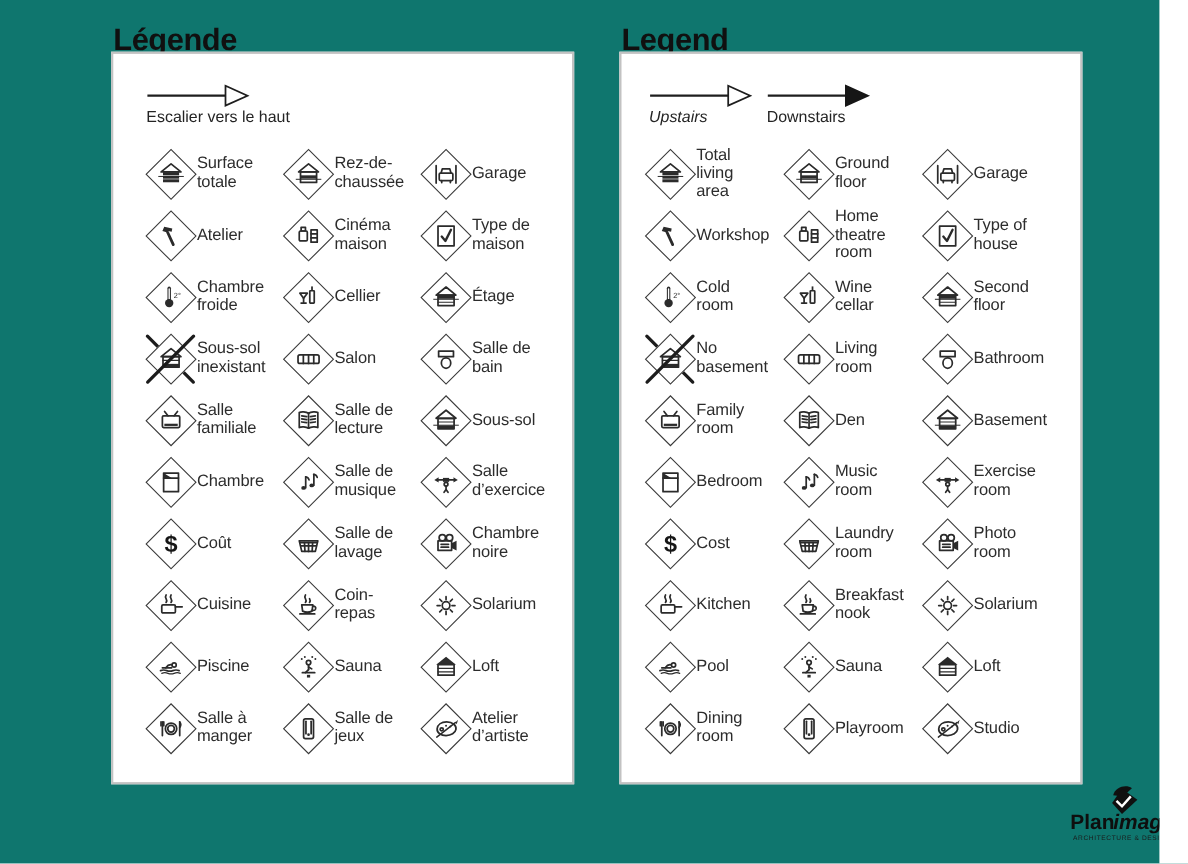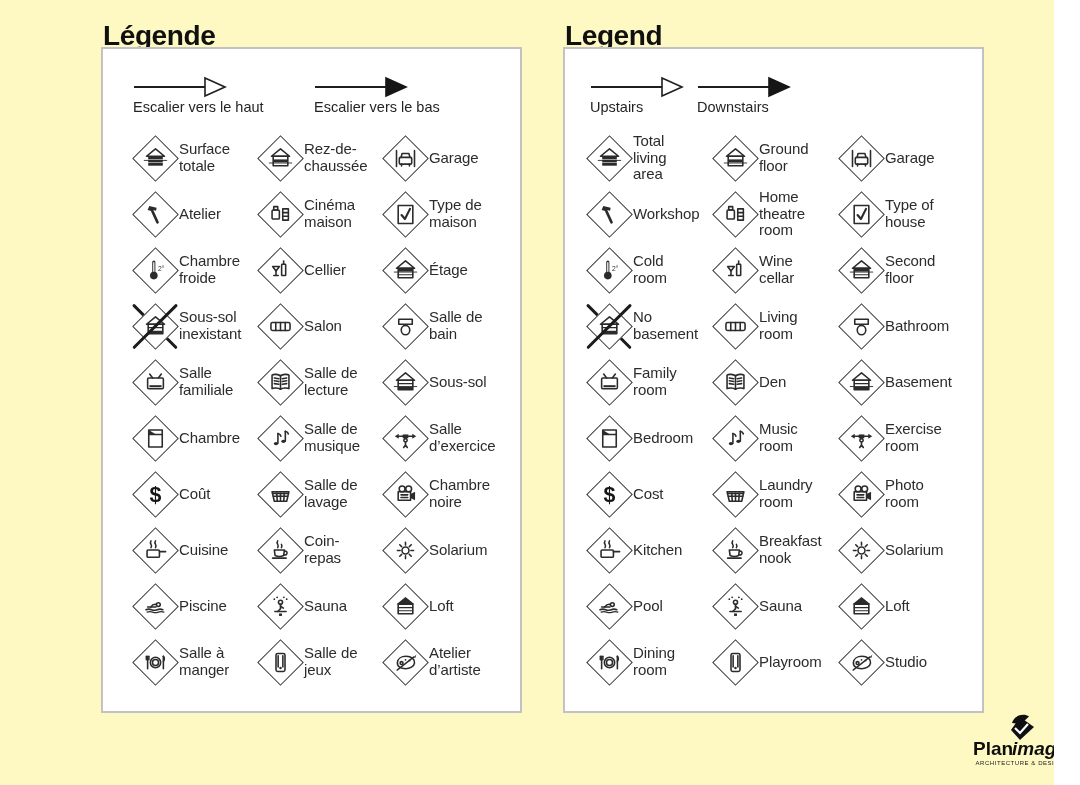--- a/index.html
+++ b/index.html
@@ -1,27 +1,27 @@
 <!DOCTYPE html>
 <html><head>
 <meta charset="utf-8">
 <style>
   html,body{margin:0;padding:0;background:#fff;}
-  .stage{position:relative;width:1054px;height:785px;background:#fef9c3;overflow:hidden;
+  .stage{position:relative;width:1054px;height:785px;background:#0f766e;overflow:hidden;
          font-family:"Liberation Sans",sans-serif;color:#2b2b2b;}
   .title{position:absolute;top:1px;font-size:28px;font-weight:700;color:#101010;letter-spacing:-0.4px;}
   .title-fr{left:103px;}
   .title-en{left:565px;}
   .panel{position:absolute;top:47px;width:417px;height:662px;border:2px solid #c2c2c2;background:#fff;}
   .panel-fr{left:101px;}
   .panel-en{left:563px;}
   .arrow-group{position:absolute;top:26px;}
   .panel-fr .ag1{left:30px;}
   .panel-fr .ag2{left:211px;}
-  .panel-en .ag1{left:25px;}
+  .panel-en .ag1{left:25px;font-style:italic;}
   .panel-en .ag2{left:132px;}
   .arrow{display:block;}
   .arrow-label{font-size:14.5px;color:#242424;white-space:nowrap;}
   .grid{position:absolute;display:grid;grid-auto-rows:56px;top:81px;}
   .panel-fr .grid{left:18px;grid-template-columns:125px 125px 130px;}
   .panel-en .grid{left:10px;grid-template-columns:126px 126px 130px;}
   .cell{display:flex;align-items:center;padding-left:10px;gap:0;}
   .dwrap{position:relative;width:48px;height:48px;flex:0 0 48px;}
   .diamond{position:absolute;left:8px;top:8px;width:31px;height:31px;border:1.5px solid #3a3a3a;
            transform:rotate(45deg);background:#fff;}
@@ -48,27 +48,20 @@
   <h1 class="title title-en">Legend</h1>
 
   <section class="panel panel-fr">
     <div class="arrow-group ag1">
       <svg class="arrow" width="94" height="24" viewBox="0 0 94 24">
         <line x1="1" y1="12" x2="72" y2="12" stroke="#1e1e1e" stroke-width="2"></line>
         <polygon points="72,3 92,12 72,21" fill="#ffffff" stroke="#1e1e1e" stroke-width="1.6"></polygon>
       </svg>
       <div class="arrow-label">Escalier vers le haut</div>
     </div>
-    <div class="arrow-group ag2">
-      <svg class="arrow" width="94" height="24" viewBox="0 0 94 24">
-        <line x1="1" y1="12" x2="72" y2="12" stroke="#1e1e1e" stroke-width="2"></line>
-        <polygon points="72,3 92,12 72,21" fill="#161616" stroke="#161616" stroke-width="1.6"></polygon>
-      </svg>
-      <div class="arrow-label">Escalier vers le bas</div>
-    </div>
     <div class="grid" id="grid-0">
         <div class="cell">
           <div class="dwrap">
             <div class="diamond"></div>
             <div class="glyph">
               <svg viewBox="0 0 24 24" width="27" height="27" fill="none" stroke="#2b2b2b" stroke-width="1.4" stroke-linecap="round" stroke-linejoin="round">
                 <path d="M4 10 L12 3.5 L20 10 Z"></path>
                 <rect x="5.5" y="10.2" width="13" height="2.4" fill="#2b2b2b" stroke="none"></rect>
                 <rect x="5.5" y="13.1" width="13" height="2.4" fill="#2b2b2b" stroke="none"></rect>
                 <rect x="5.5" y="16" width="13" height="2.4" fill="#2b2b2b" stroke="none"></rect>

